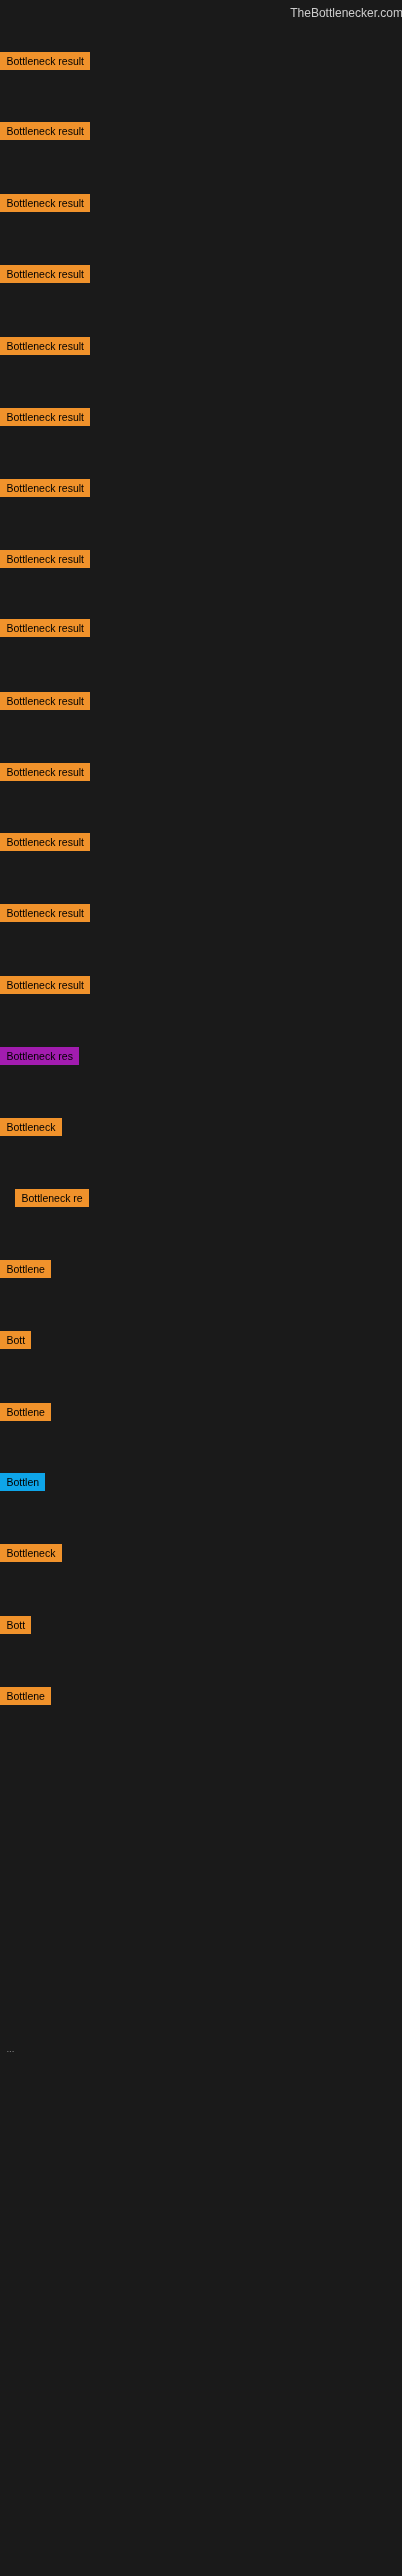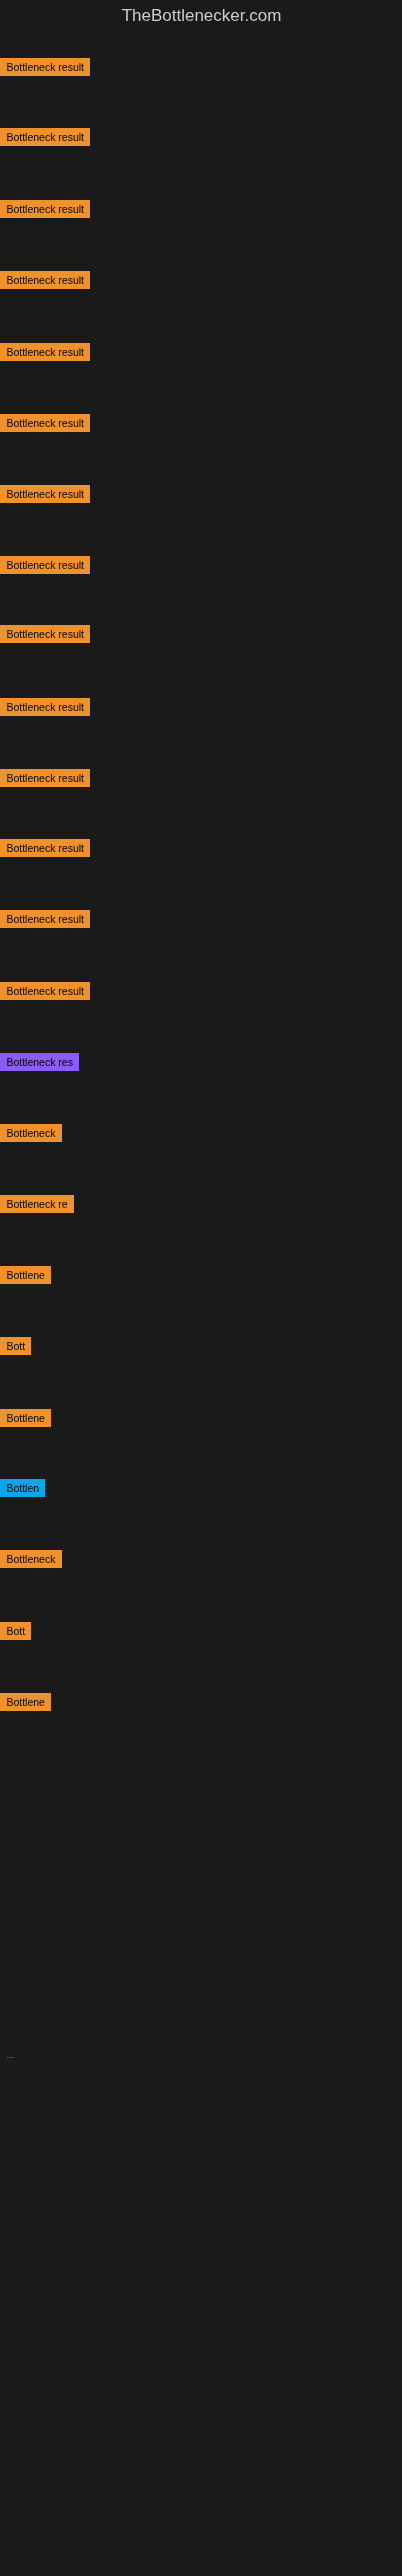--- a/index.html
+++ b/index.html
@@ -10,23 +10,23 @@
 
     body {
       width: 403px;
       min-height: 2576px;
       background-color: #1a1a1a;
       font-family: Arial, sans-serif;
       position: relative;
     }
 
     .site-title {
-      text-align: center;
+      text-align: right;
       color: #cccccc;
-      font-size: 17px;
+      font-size: 12px;
       padding: 6.4px 0 9.7px 0;
     }
 
     .content-area {
       padding-top: 3.2px;
       text-align: center;
     }
   </style>
 </head>
 <body>
@@ -41,23 +41,23 @@
     <div style="position: absolute; top: 307px; left: 0px;"><span style="background-color: rgb(240, 146, 43); color: rgb(0, 0, 0); font-size: 10.5px; font-weight: normal; padding: 3.2px 6.4px; display: inline-block; white-space: nowrap; overflow: hidden; max-width: 113px; cursor: pointer;">Bottleneck result</span></div>
     <div style="position: absolute; top: 378px; left: 0px;"><span style="background-color: rgb(240, 146, 43); color: rgb(0, 0, 0); font-size: 10.5px; font-weight: normal; padding: 3.2px 6.4px; display: inline-block; white-space: nowrap; overflow: hidden; max-width: 113px; cursor: pointer;">Bottleneck result</span></div>
     <div style="position: absolute; top: 449px; left: 0px;"><span style="background-color: rgb(240, 146, 43); color: rgb(0, 0, 0); font-size: 10.5px; font-weight: normal; padding: 3.2px 6.4px; display: inline-block; white-space: nowrap; overflow: hidden; max-width: 113px; cursor: pointer;">Bottleneck result</span></div>
     <div style="position: absolute; top: 520px; left: 0px;"><span style="background-color: rgb(240, 146, 43); color: rgb(0, 0, 0); font-size: 10.5px; font-weight: normal; padding: 3.2px 6.4px; display: inline-block; white-space: nowrap; overflow: hidden; max-width: 113px; cursor: pointer;">Bottleneck result</span></div>
     <div style="position: absolute; top: 589px; left: 0px;"><span style="background-color: rgb(240, 146, 43); color: rgb(0, 0, 0); font-size: 10.5px; font-weight: normal; padding: 3.2px 6.4px; display: inline-block; white-space: nowrap; overflow: hidden; max-width: 113px; cursor: pointer;">Bottleneck result</span></div>
     <div style="position: absolute; top: 662px; left: 0px;"><span style="background-color: rgb(240, 146, 43); color: rgb(0, 0, 0); font-size: 10.5px; font-weight: normal; padding: 3.2px 6.4px; display: inline-block; white-space: nowrap; overflow: hidden; max-width: 113px; cursor: pointer;">Bottleneck result</span></div>
     <div style="position: absolute; top: 733px; left: 0px;"><span style="background-color: rgb(240, 146, 43); color: rgb(0, 0, 0); font-size: 10.5px; font-weight: normal; padding: 3.2px 6.4px; display: inline-block; white-space: nowrap; overflow: hidden; max-width: 113px; cursor: pointer;">Bottleneck result</span></div>
     <div style="position: absolute; top: 803px; left: 0px;"><span style="background-color: rgb(240, 146, 43); color: rgb(0, 0, 0); font-size: 10.5px; font-weight: normal; padding: 3.2px 6.4px; display: inline-block; white-space: nowrap; overflow: hidden; max-width: 113px; cursor: pointer;">Bottleneck result</span></div>
     <div style="position: absolute; top: 874px; left: 0px;"><span style="background-color: rgb(240, 146, 43); color: rgb(0, 0, 0); font-size: 10.5px; font-weight: normal; padding: 3.2px 6.4px; display: inline-block; white-space: nowrap; overflow: hidden; max-width: 113px; cursor: pointer;">Bottleneck result</span></div>
     <div style="position: absolute; top: 946px; left: 0px;"><span style="background-color: rgb(240, 146, 43); color: rgb(0, 0, 0); font-size: 10.5px; font-weight: normal; padding: 3.2px 6.4px; display: inline-block; white-space: nowrap; overflow: hidden; max-width: 113px; cursor: pointer;">Bottleneck result</span></div>
-    <div style="position: absolute; top: 1017px; left: 0px;"><span style="background-color: #8b5cf6; color: rgb(0, 0, 0); font-size: 10.5px; font-weight: normal; padding: 3.2px 6.4px; display: inline-block; white-space: nowrap; overflow: hidden; max-width: 95px; cursor: pointer;">Bottleneck res</span></div>
+    <div style="position: absolute; top: 1017px; left: 0px;"><span style="background-color: #a21caf; color: rgb(0, 0, 0); font-size: 10.5px; font-weight: normal; padding: 3.2px 6.4px; display: inline-block; white-space: nowrap; overflow: hidden; max-width: 95px; cursor: pointer;">Bottleneck res</span></div>
     <div style="position: absolute; top: 1088px; left: 0px;"><span style="background-color: rgb(240, 146, 43); color: rgb(0, 0, 0); font-size: 10.5px; font-weight: normal; padding: 3.2px 6.4px; display: inline-block; white-space: nowrap; overflow: hidden; max-width: 66px; cursor: pointer;">Bottleneck</span></div>
-    <div style="position: absolute; top: 1159px; left: 0px;"><span style="background-color: rgb(240, 146, 43); color: rgb(0, 0, 0); font-size: 10.5px; font-weight: normal; padding: 3.2px 6.4px; display: inline-block; white-space: nowrap; overflow: hidden; max-width: 82px; cursor: pointer;">Bottleneck re</span></div>
+    <div style="position: absolute; top: 1159px; left: 0px; padding-left: 15px;"><span style="background-color: rgb(240, 146, 43); color: rgb(0, 0, 0); font-size: 10.5px; font-weight: normal; padding: 3.2px 6.4px; display: inline-block; white-space: nowrap; overflow: hidden; max-width: 82px; cursor: pointer;">Bottleneck re</span></div>
     <div style="position: absolute; top: 1230px; left: 0px;"><span style="background-color: rgb(240, 146, 43); color: rgb(0, 0, 0); font-size: 10.5px; font-weight: normal; padding: 3.2px 6.4px; display: inline-block; white-space: nowrap; overflow: hidden; max-width: 58px; cursor: pointer;">Bottlene</span></div>
     <div style="position: absolute; top: 1301px; left: 0px;"><span style="background-color: rgb(240, 146, 43); color: rgb(0, 0, 0); font-size: 10.5px; font-weight: normal; padding: 3.2px 6.4px; display: inline-block; white-space: nowrap; overflow: hidden; max-width: 35px; cursor: pointer;">Bott</span></div>
     <div style="position: absolute; top: 1373px; left: 0px;"><span style="background-color: rgb(240, 146, 43); color: rgb(0, 0, 0); font-size: 10.5px; font-weight: normal; padding: 3.2px 6.4px; display: inline-block; white-space: nowrap; overflow: hidden; max-width: 58px; cursor: pointer;">Bottlene</span></div>
     <div style="position: absolute; top: 1443px; left: 0px;"><span style="background-color: #0ea5e9; color: rgb(0, 0, 0); font-size: 10.5px; font-weight: normal; padding: 3.2px 6.4px; display: inline-block; white-space: nowrap; overflow: hidden; max-width: 53px; cursor: pointer;">Bottlen</span></div>
     <div style="position: absolute; top: 1514px; left: 0px;"><span style="background-color: rgb(240, 146, 43); color: rgb(0, 0, 0); font-size: 10.5px; font-weight: normal; padding: 3.2px 6.4px; display: inline-block; white-space: nowrap; overflow: hidden; max-width: 68px; cursor: pointer;">Bottleneck</span></div>
     <div style="position: absolute; top: 1586px; left: 0px;"><span style="background-color: rgb(240, 146, 43); color: rgb(0, 0, 0); font-size: 10.5px; font-weight: normal; padding: 3.2px 6.4px; display: inline-block; white-space: nowrap; overflow: hidden; max-width: 35px; cursor: pointer;">Bott</span></div>
     <div style="position: absolute; top: 1657px; left: 0px;"><span style="background-color: rgb(240, 146, 43); color: rgb(0, 0, 0); font-size: 10.5px; font-weight: normal; padding: 3.2px 6.4px; display: inline-block; white-space: nowrap; overflow: hidden; max-width: 58px; cursor: pointer;">Bottlene</span></div>
     <div style="position: absolute; top: 2013px; left: 6.4px; color: rgb(136, 136, 136); font-size: 9.7px;">...</div>
   </div>
 

